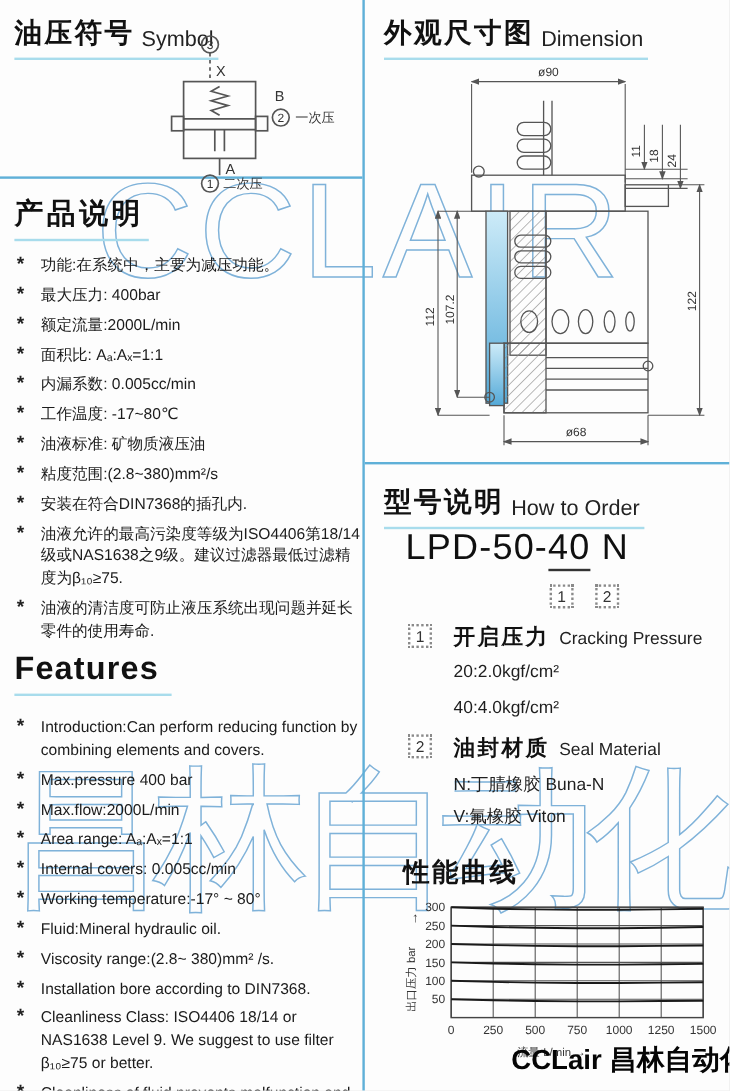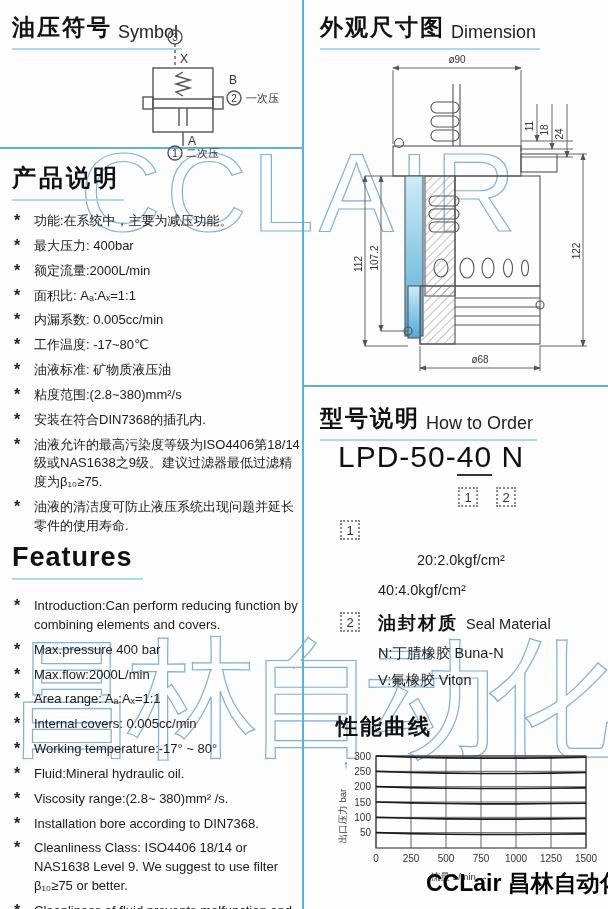--- a/index.html
+++ b/index.html
@@ -289,21 +289,25 @@
   <div class="abs z2 tagbox" style="left:458px;top:487px;">
     <span>1</span>
   </div>
   <div class="abs z2 tagbox" style="left:496px;top:487px;">
     <span>2</span>
   </div>
 
   <div class="abs z2 tagbox" style="left:340px;top:520px;">
     <span>1</span>
   </div>
-  <div class="abs z2 block-line" style="left:378px;top:552px;margin-left:39px;">20:2.0kgf/cm²</div>
+  <div class="abs z2 block-title" style="left:378px;top:519px;">
+    <span class="zh">开启压力</span>
+    <span class="en">Cracking Pressure</span>
+  </div>
+  <div class="abs z2 block-line" style="left:378px;top:552px;">20:2.0kgf/cm²</div>
   <div class="abs z2 block-line" style="left:378px;top:582px;text-align:center;">40:4.0kgf/cm²</div>
 
   <div class="abs z2 tagbox" style="left:340px;top:612px;">
     <span>2</span>
   </div>
   <div class="abs z2 block-line" style="left:378px;top:644px;">N:丁腈橡胶 Buna-N</div>
   <div class="abs z2 block-title" style="left:378px;top:611px;">
     <span class="zh">油封材质</span>
     <span class="en">Seal Material</span>
   </div>

